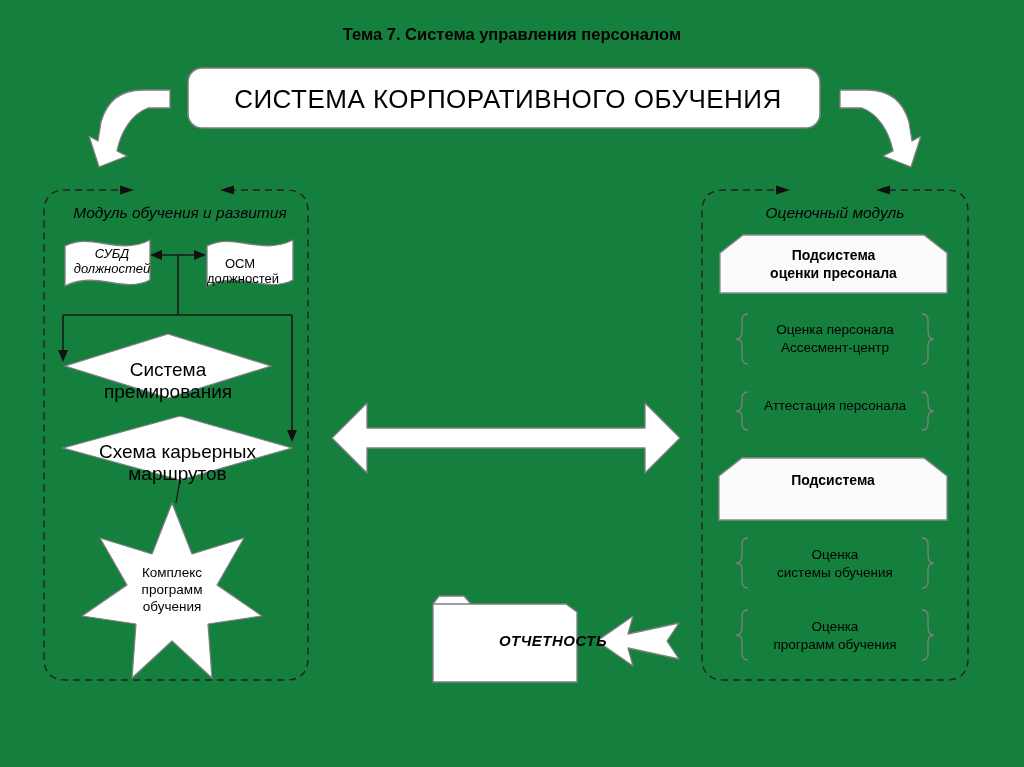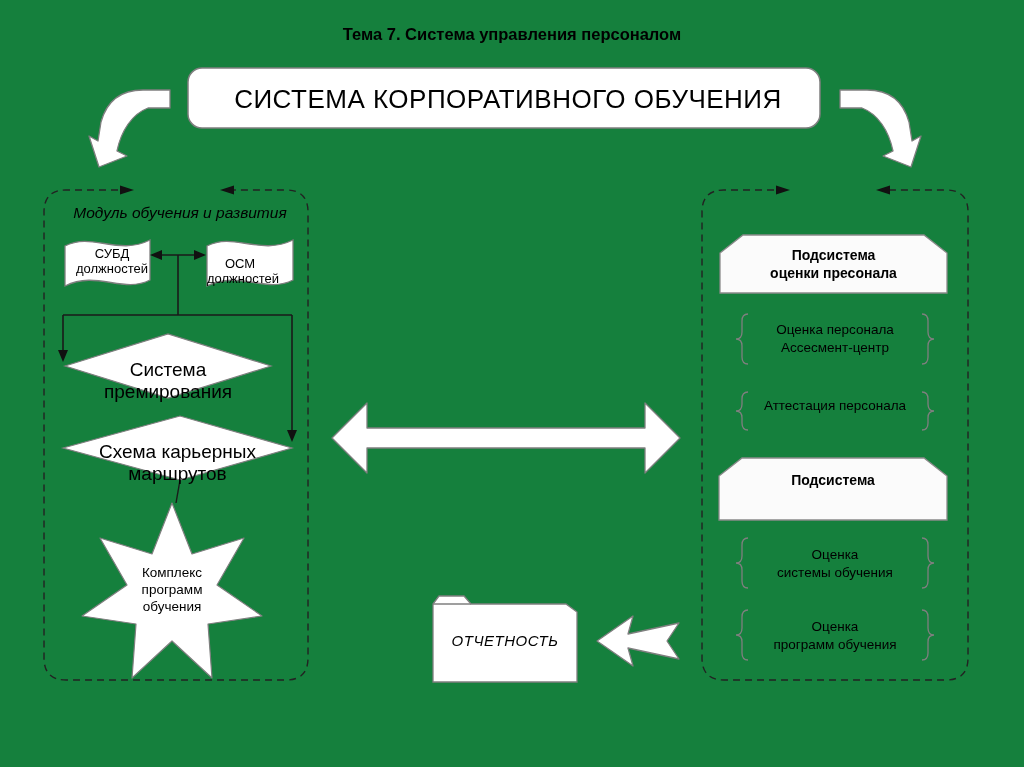--- a/index.html
+++ b/index.html
@@ -8,21 +8,21 @@
   #shapes{position:absolute;left:0;top:0;}
   .t{position:absolute;text-align:center;color:#000;}
   .title{font-size:16.5px;font-weight:bold;}
   .mainlabel{font-size:26px;font-weight:400;letter-spacing:.5px;}
   .modtitle{font-size:15.5px;font-style:italic;}
   .doc{font-size:13px;line-height:1.18;}
   .diam{font-size:19px;}
   .star{font-size:13.5px;line-height:1.26;}
   .hex{font-size:14px;font-weight:bold;line-height:1.3;}
   .item{font-size:13.5px;line-height:1.3;}
-  .folder{font-size:15px;font-weight:normal;font-style:italic;letter-spacing:.5px;}
+  .folder{font-size:15px;font-weight:bold;font-style:italic;letter-spacing:.5px;padding-left:48px;}
 </style>
 </head>
 <body>
 
 <div id="slide">
 
   <svg id="shapes" width="1024" height="767" viewBox="0 0 1024 767">
 
     <rect x="188" y="68" width="632" height="60" rx="14" fill="#fff" stroke="#7f7f7f" stroke-width="1.5"></rect>
 
@@ -79,38 +79,39 @@
 
     <polygon points="597,641 633,616 628,634 679,623 667,641 679,659 628,648 633,666" fill="#fff" stroke="#7f7f7f" stroke-width="1.3" stroke-linejoin="round"></polygon>
   </svg>
 
   <div class="t title" style="left:0;top:25px;width:1024px;">Тема 7. Система управления персоналом</div>
 
   <div class="t mainlabel" style="left:192px;top:84px;width:632px;">СИСТЕМА КОРПОРАТИВНОГО ОБУЧЕНИЯ</div>
 
   <div class="t modtitle" style="left:52px;top:204px;width:256px;">Модуль обучения и развития</div>
 
-  <div class="t doc" style="left:65px;top:246px;width:94px;">
+  <div class="t doc" style="left:65px;top:246px;width:94px;font-style:italic;">
     <div>СУБД</div>
     <div>должностей</div>
   </div>
   <div class="t doc" style="left:207px;top:256px;width:66px;">
     <div>ОСМ</div>
     <div>должностей</div>
   </div>
 
   <div class="t diam" style="left:65px;top:359px;width:206px;">Система премирования</div>
   <div class="t diam" style="left:63px;top:441px;width:229px;">Схема карьерных маршрутов</div>
 
   <div class="t star" style="left:97px;top:564px;width:150px;">
     <div>Комплекс</div>
     <div>программ</div>
     <div>обучения</div>
   </div>
 
+  <div class="t modtitle" style="left:702px;top:204px;width:266px;">Оценочный модуль</div>
 
   <div class="t hex" style="left:720px;top:246px;width:227px;">
     <div>Подсистема</div>
     <div>оценки пресонала</div>
   </div>
 
   <div class="t item" style="left:742px;top:321px;width:186px;">
     <div>Оценка персонала</div>
     <div>Ассесмент-центр</div>
   </div>

